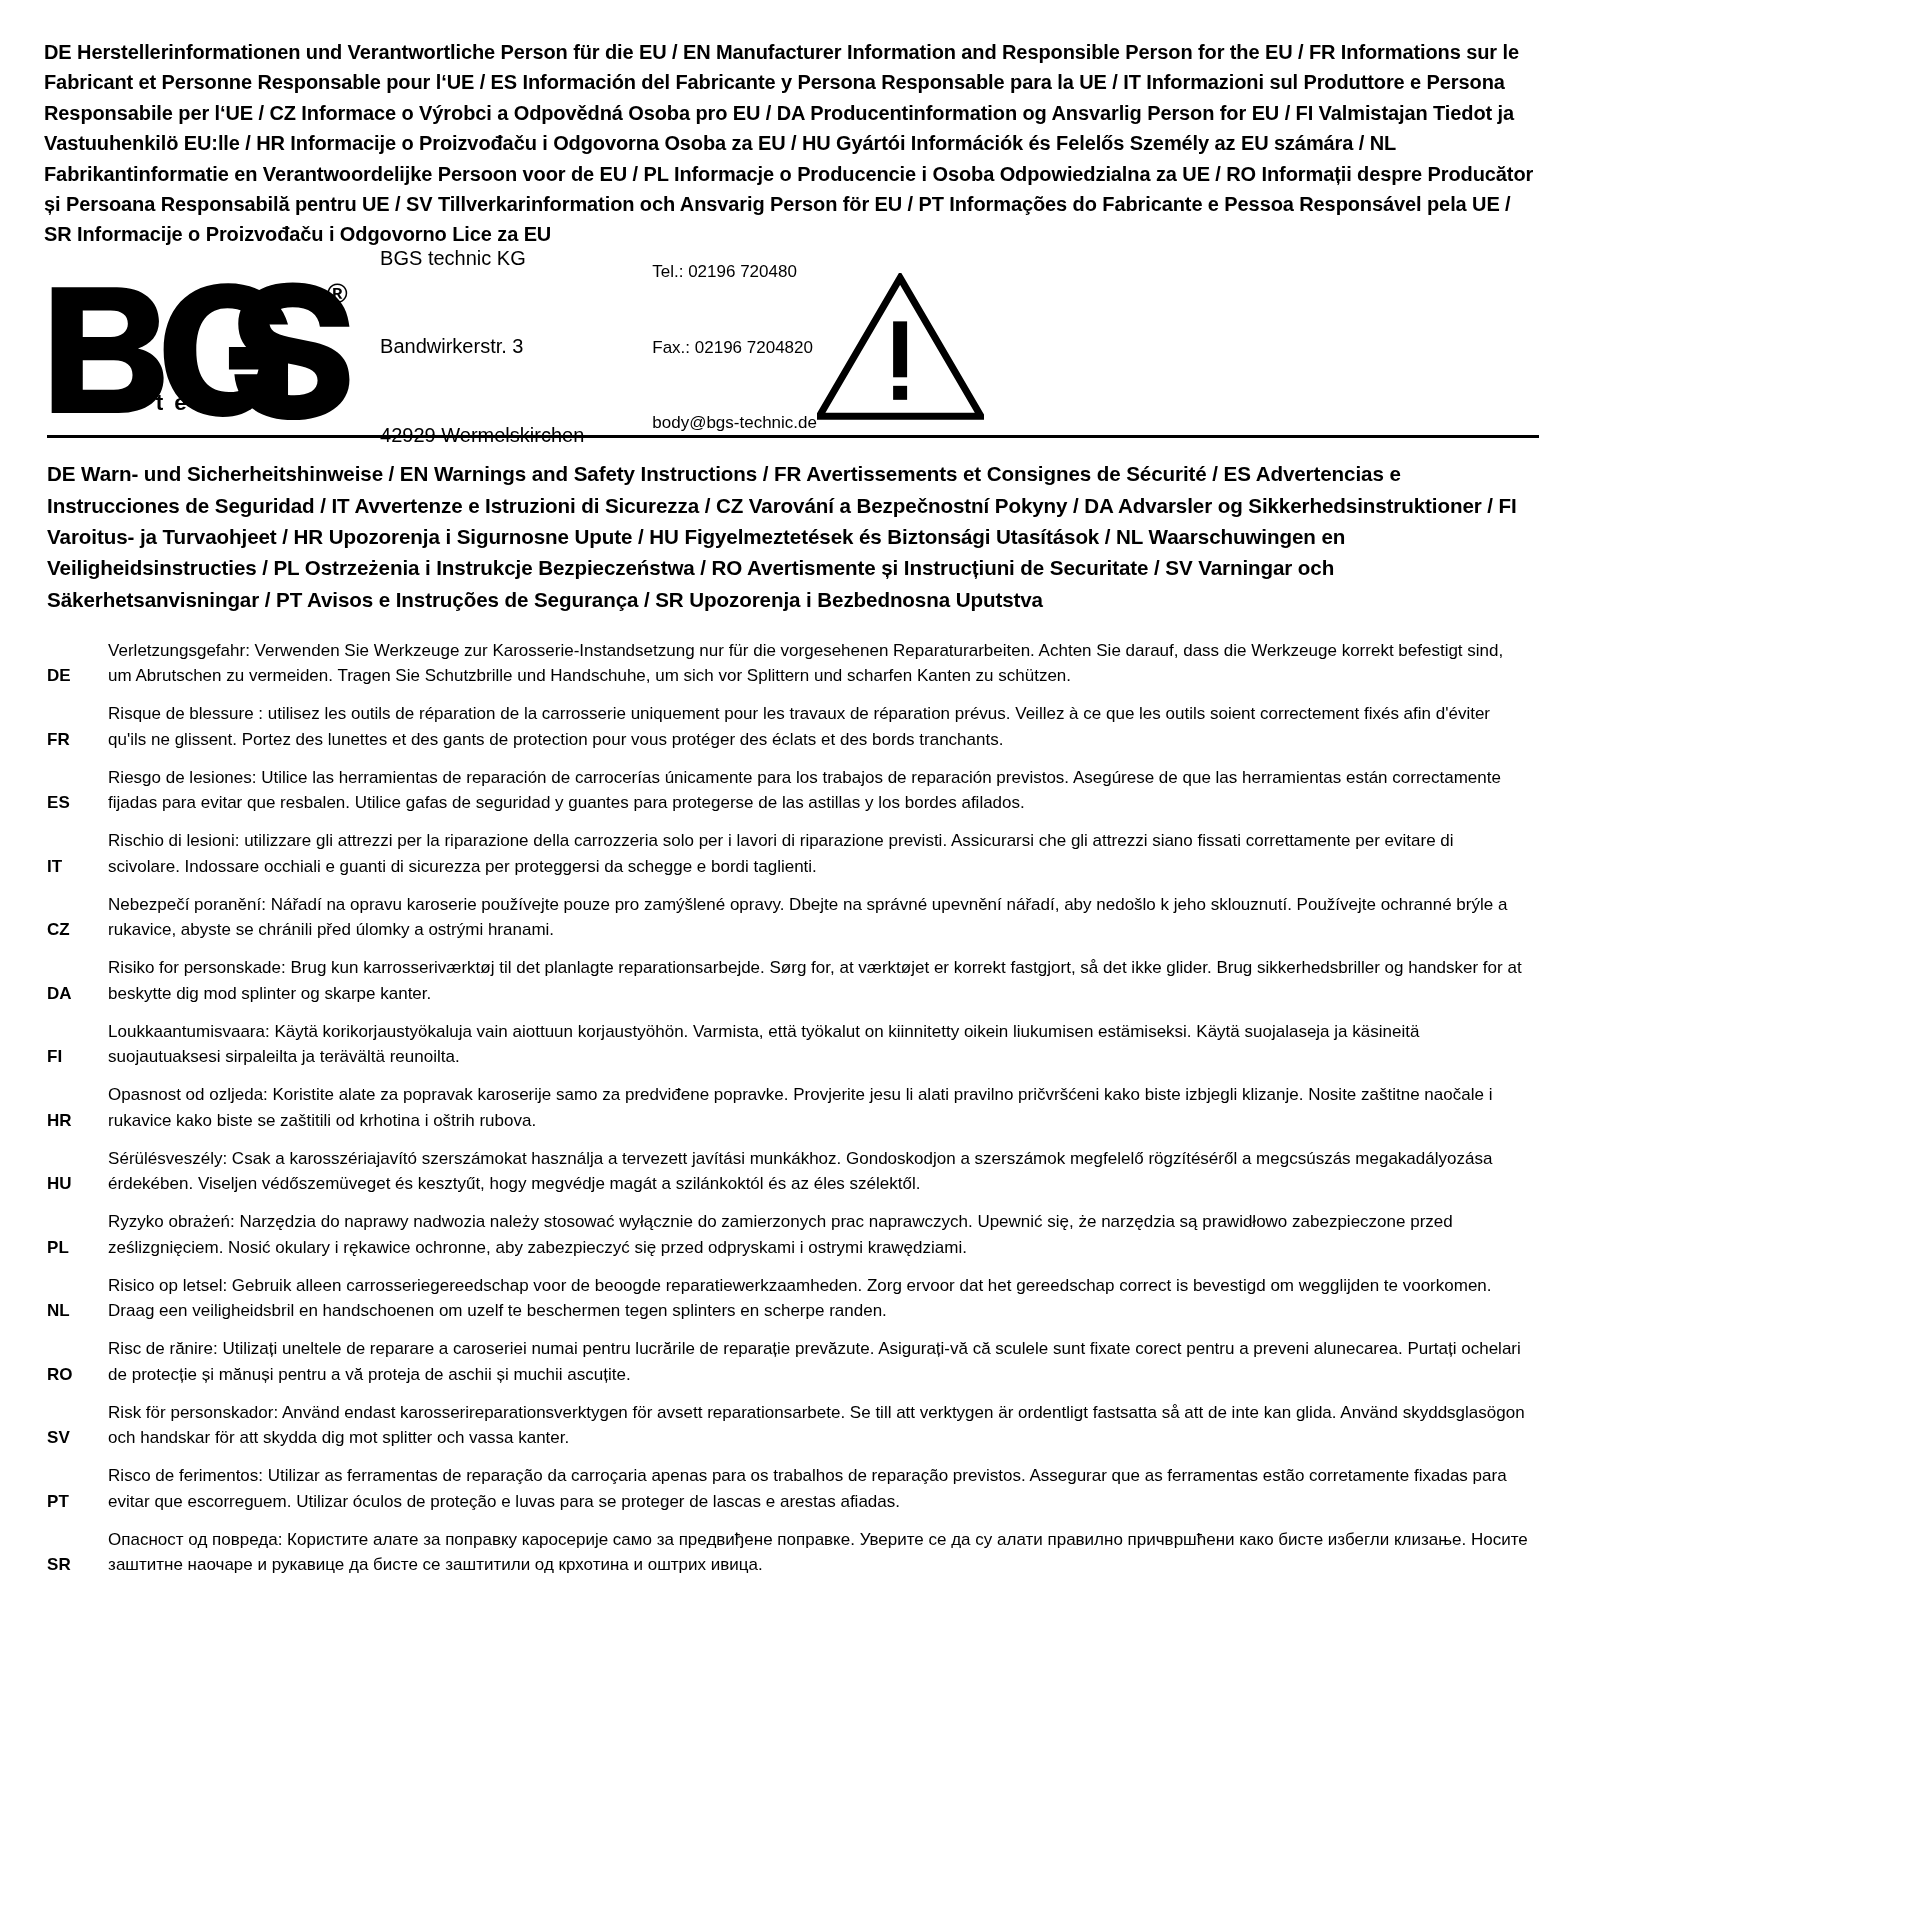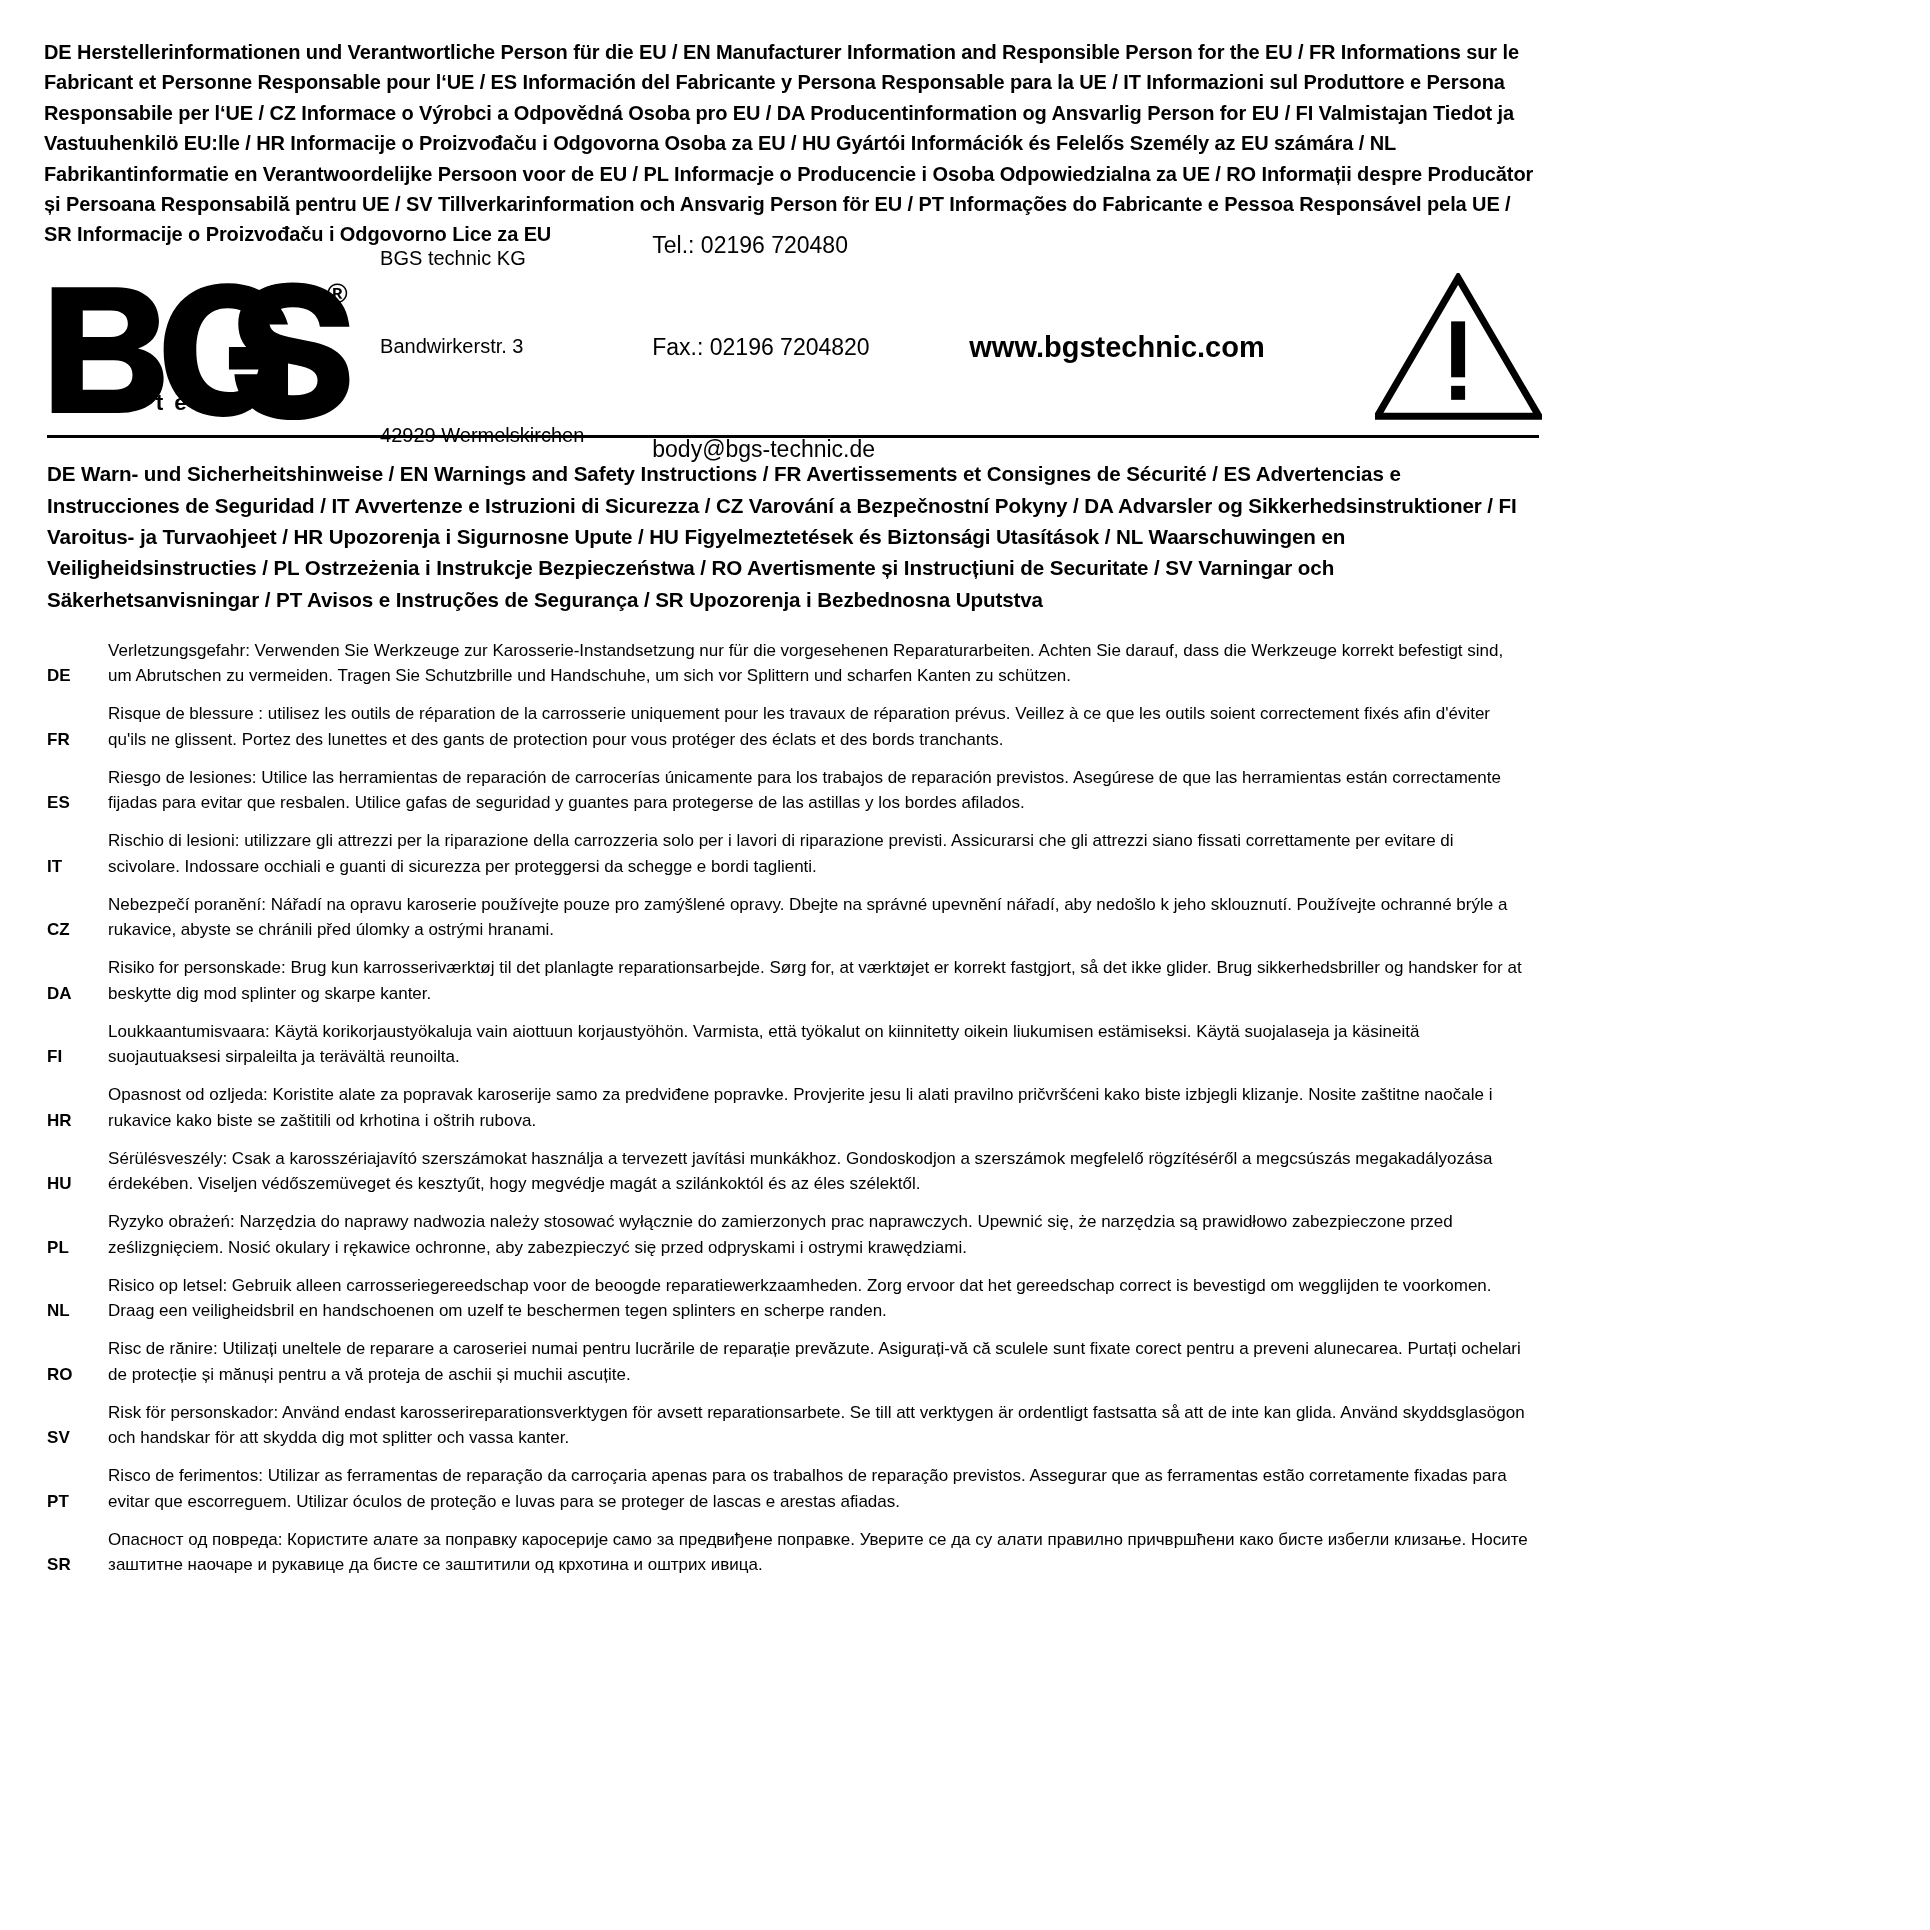--- a/index.html
+++ b/index.html
@@ -50,21 +50,21 @@
 
   .address {
     flex: 0 0 auto;
     font-size: 20px;
     line-height: 1.48;
     margin-left: 22px;
     white-space: pre;
   }
   .contact {
     flex: 0 0 auto;
-    font-size: 23px;
+    font-size: 17px;
     line-height: 1.48;
     margin-left: 68px;
     white-space: pre;
   }
   .website {
     flex: 1 1 auto;
     text-align: center;
     font-size: 29px;
     font-weight: bold;
     margin-left: 31px;
@@ -148,21 +148,20 @@
       <div>Bandwirkerstr. 3</div>
       <div>42929 Wermelskirchen</div>
     </div>
 
     <div class="contact">
       <div>Tel.: 02196 720480</div>
       <div>Fax.: 02196 7204820</div>
       <div>body@bgs-technic.de</div>
     </div>
 
-    <div class="website">www.bgstechnic.com</div>
 
     <div class="warning-triangle">
       <svg width="167" height="148" viewBox="0 0 215 190">
         <polygon points="107,6 211,184 3,184" fill="none" stroke="#000" stroke-width="9" stroke-linejoin="miter"></polygon>
         <rect x="98" y="62" width="18" height="72" fill="#000"></rect>
         <rect x="98" y="145" width="18" height="18" fill="#000"></rect>
       </svg>
     </div>
   </div>
 

